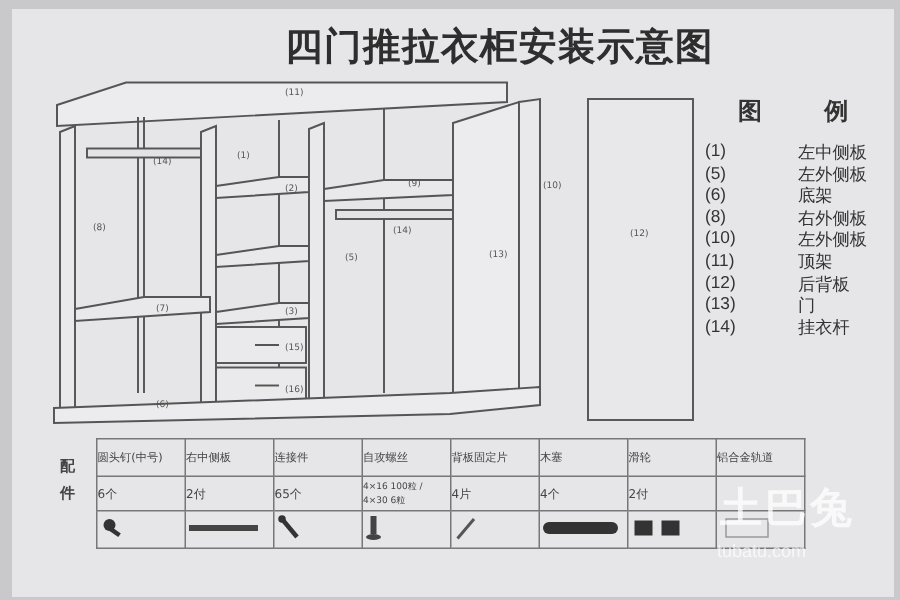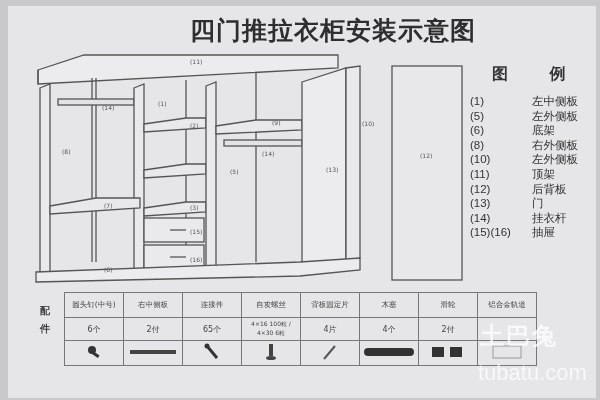--- a/index.html
+++ b/index.html
@@ -8,26 +8,26 @@
   .title{position:absolute;left:190px;top:14px;font-size:25px;color:#2e2e2e;letter-spacing:1px;font-weight:bold;}
   .legend-title{position:absolute;left:492px;top:64px;font-size:16px;color:#333;letter-spacing:18px;font-weight:bold;}
   .legend{position:absolute;left:470px;top:94px;width:125px;font-size:11.5px;color:#333;}
   .legend .row{display:flex;height:14.6px;line-height:14.6px;}
   .legend .num{width:60px;font-family:"Liberation Sans",sans-serif;}
   .legend .name{flex:1;padding-left:2px;}
   svg.diagram{position:absolute;left:0;top:0;}
   .plabel{position:absolute;font-size:6px;color:#555;}
   .side-label{position:absolute;left:40px;font-size:10px;color:#444;font-weight:bold;}
   table.parts{position:absolute;left:64px;top:292px;border-collapse:collapse;font-size:7.5px;color:#444;}
-  table.parts td{border:1px solid #777;text-align:center;padding:0;}
+  table.parts td{border:1px solid #777;padding:0;}
   table.parts tr.h td{height:24px;}
   table.parts tr.q td{height:22px;font-size:8px;margin-left:20px;}
   table.parts tr.i td{height:24px;}
-  .watermark{position:absolute;left:480px;top:320px;font-size:24px;color:rgba(255,255,255,0.75);font-weight:bold;letter-spacing:2px;}
-  .watermark2{position:absolute;left:478px;top:360px;font-size:22px;color:rgba(255,255,255,0.7);font-family:"Liberation Sans",sans-serif;}
+  .watermark{position:absolute;left:480px;top:320px;font-size:28px;color:rgba(255,255,255,0.75);font-weight:bold;letter-spacing:2px;}
+  .watermark2{position:absolute;left:478px;top:360px;font-size:12px;color:rgba(255,255,255,0.7);font-family:"Liberation Sans",sans-serif;}
 </style>
 </head>
 <body>
 
 <div class="sheet"></div>
 
 <div class="title">四门推拉衣柜安装示意图</div>
 
 <svg class="diagram" width="600" height="400" viewBox="0 0 600 400">
   <g fill="none" stroke="#555" stroke-width="1.3">
@@ -119,24 +119,20 @@
       <span class="name">后背板</span>
     </div>
   <div class="row">
       <span class="num">(13)</span>
       <span class="name">门</span>
     </div>
   <div class="row">
       <span class="num">(14)</span>
       <span class="name">挂衣杆</span>
     </div>
-  <div class="row">
-      <span class="num">(15)(16)</span>
-      <span class="name">抽屉</span>
-    </div>
 </div>
 
 <div class="side-label" style="top:304px">配</div>
 <div class="side-label" style="top:322px">件</div>
 
 <table class="parts">
   <tbody>
       <tr class="h">
     <td style="width:58px">圆头钉(中号)</td>
     <td style="width:58px">右中侧板</td>

